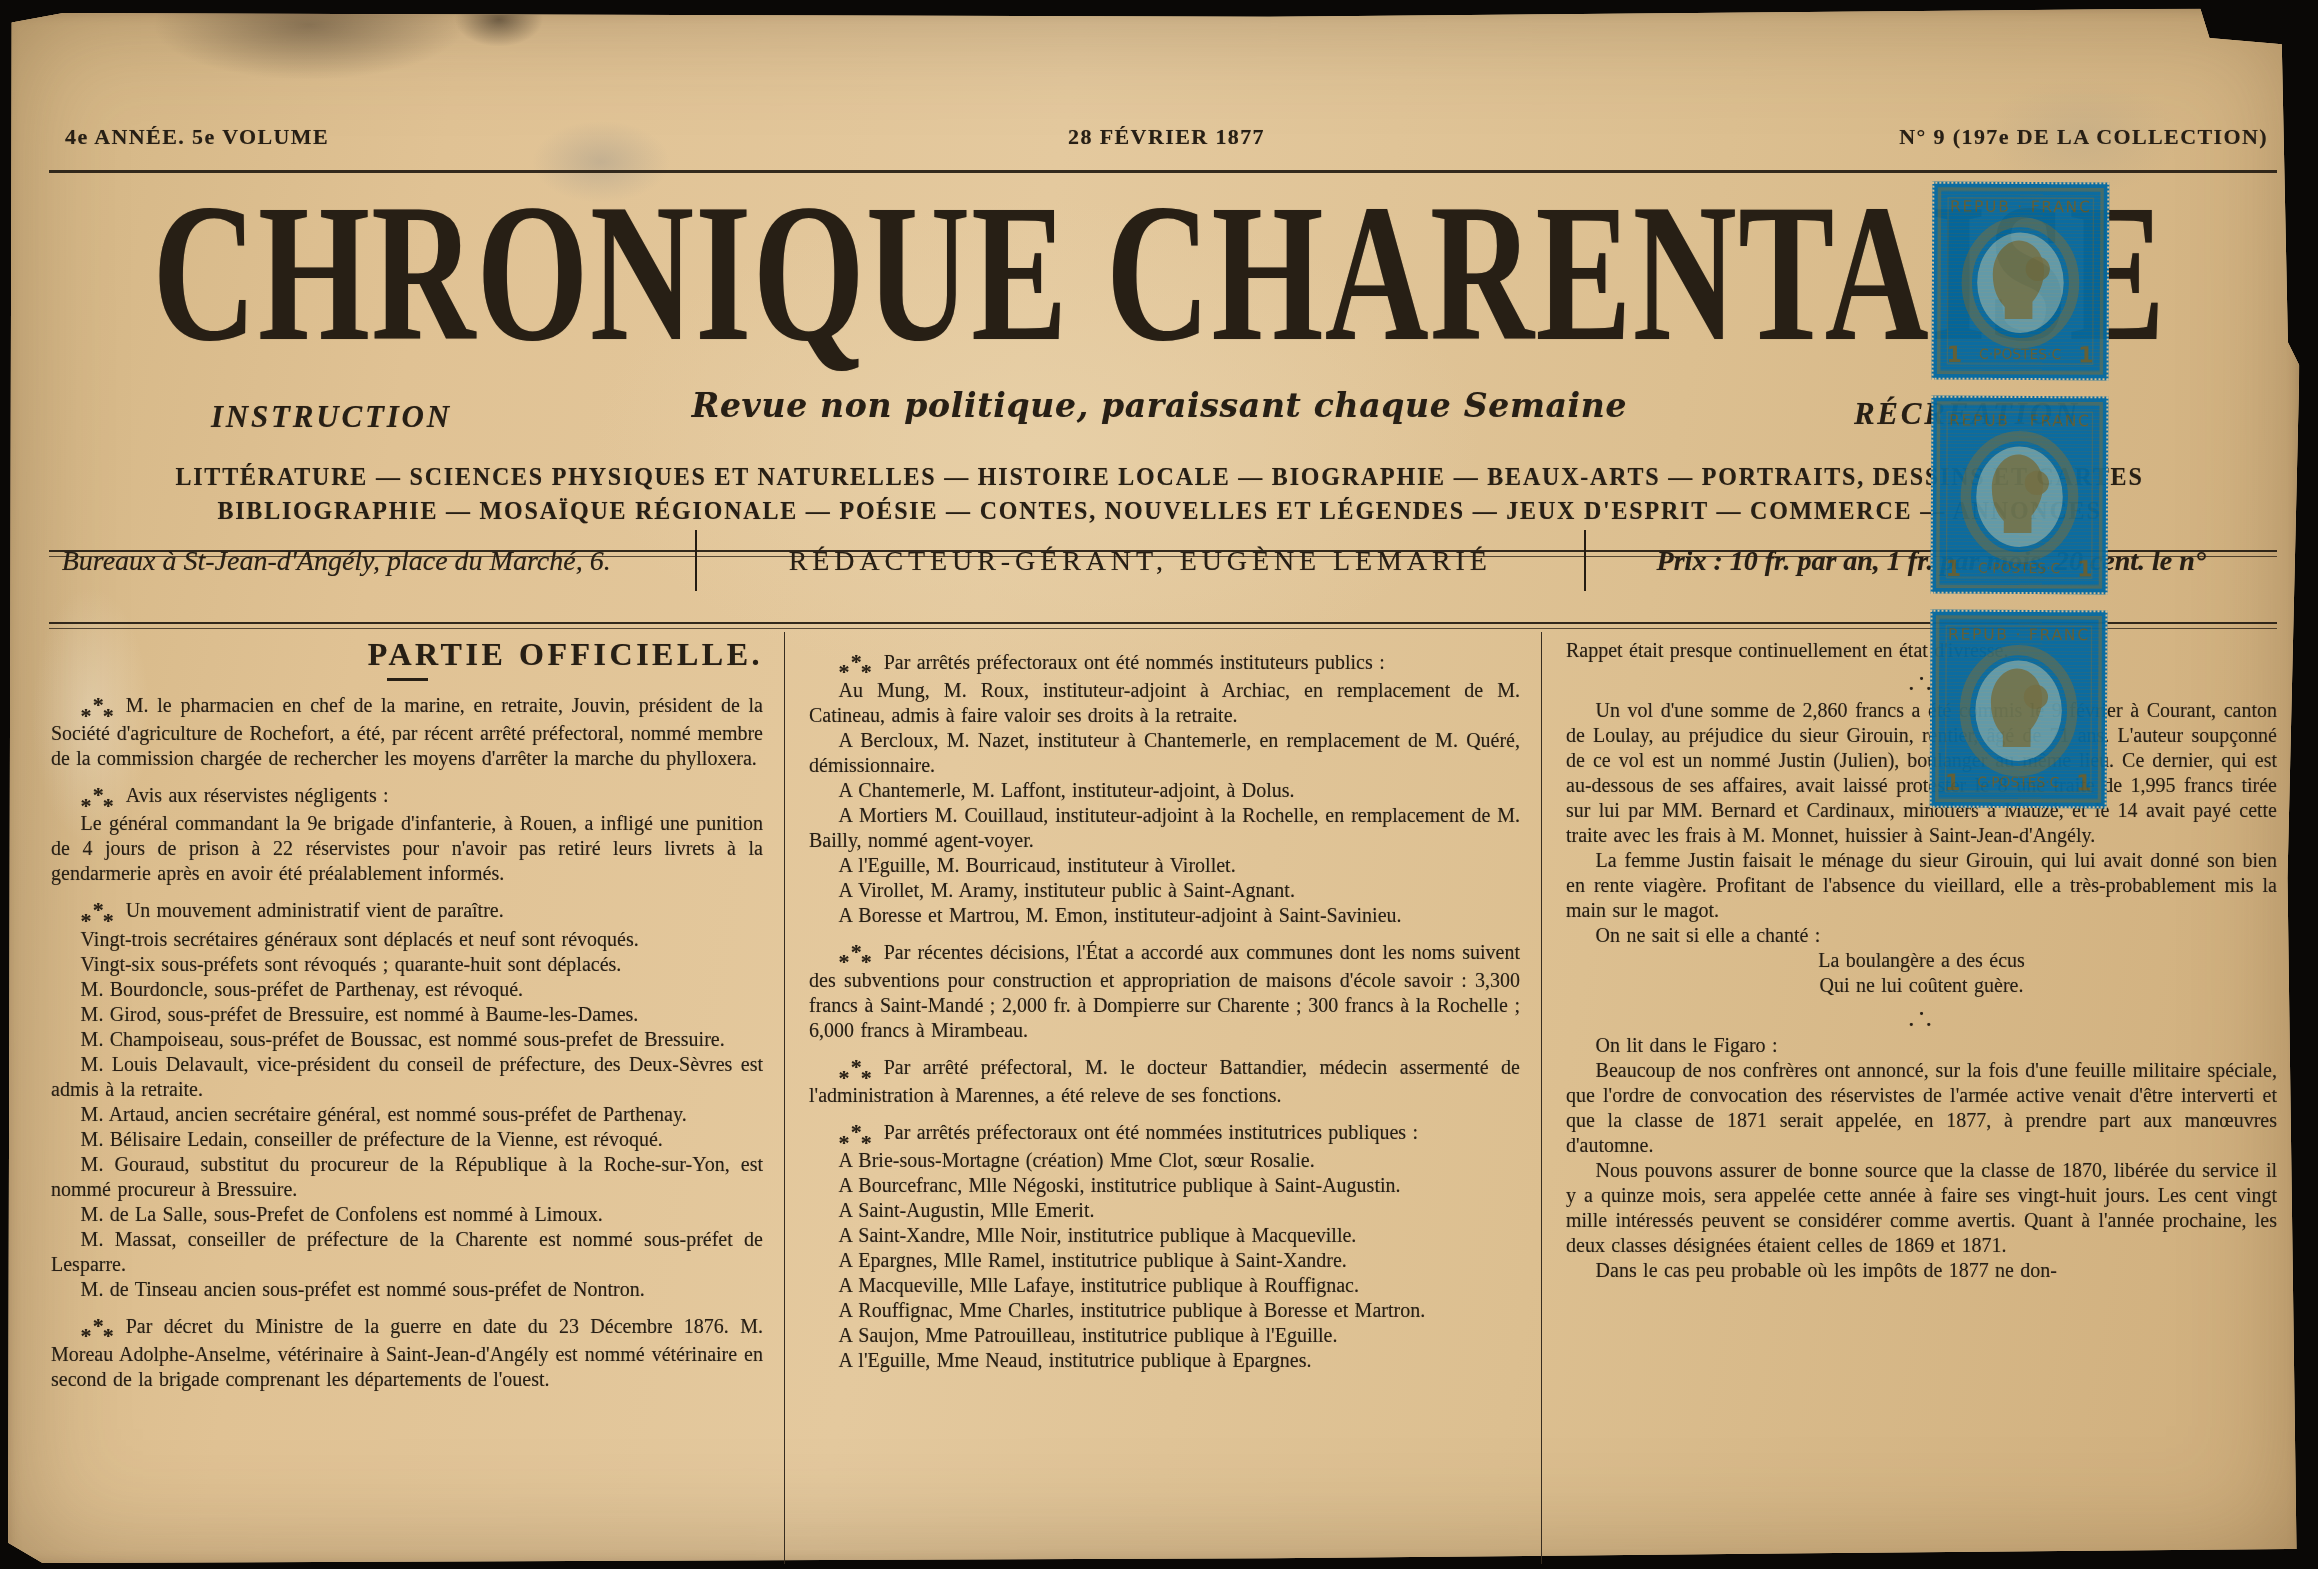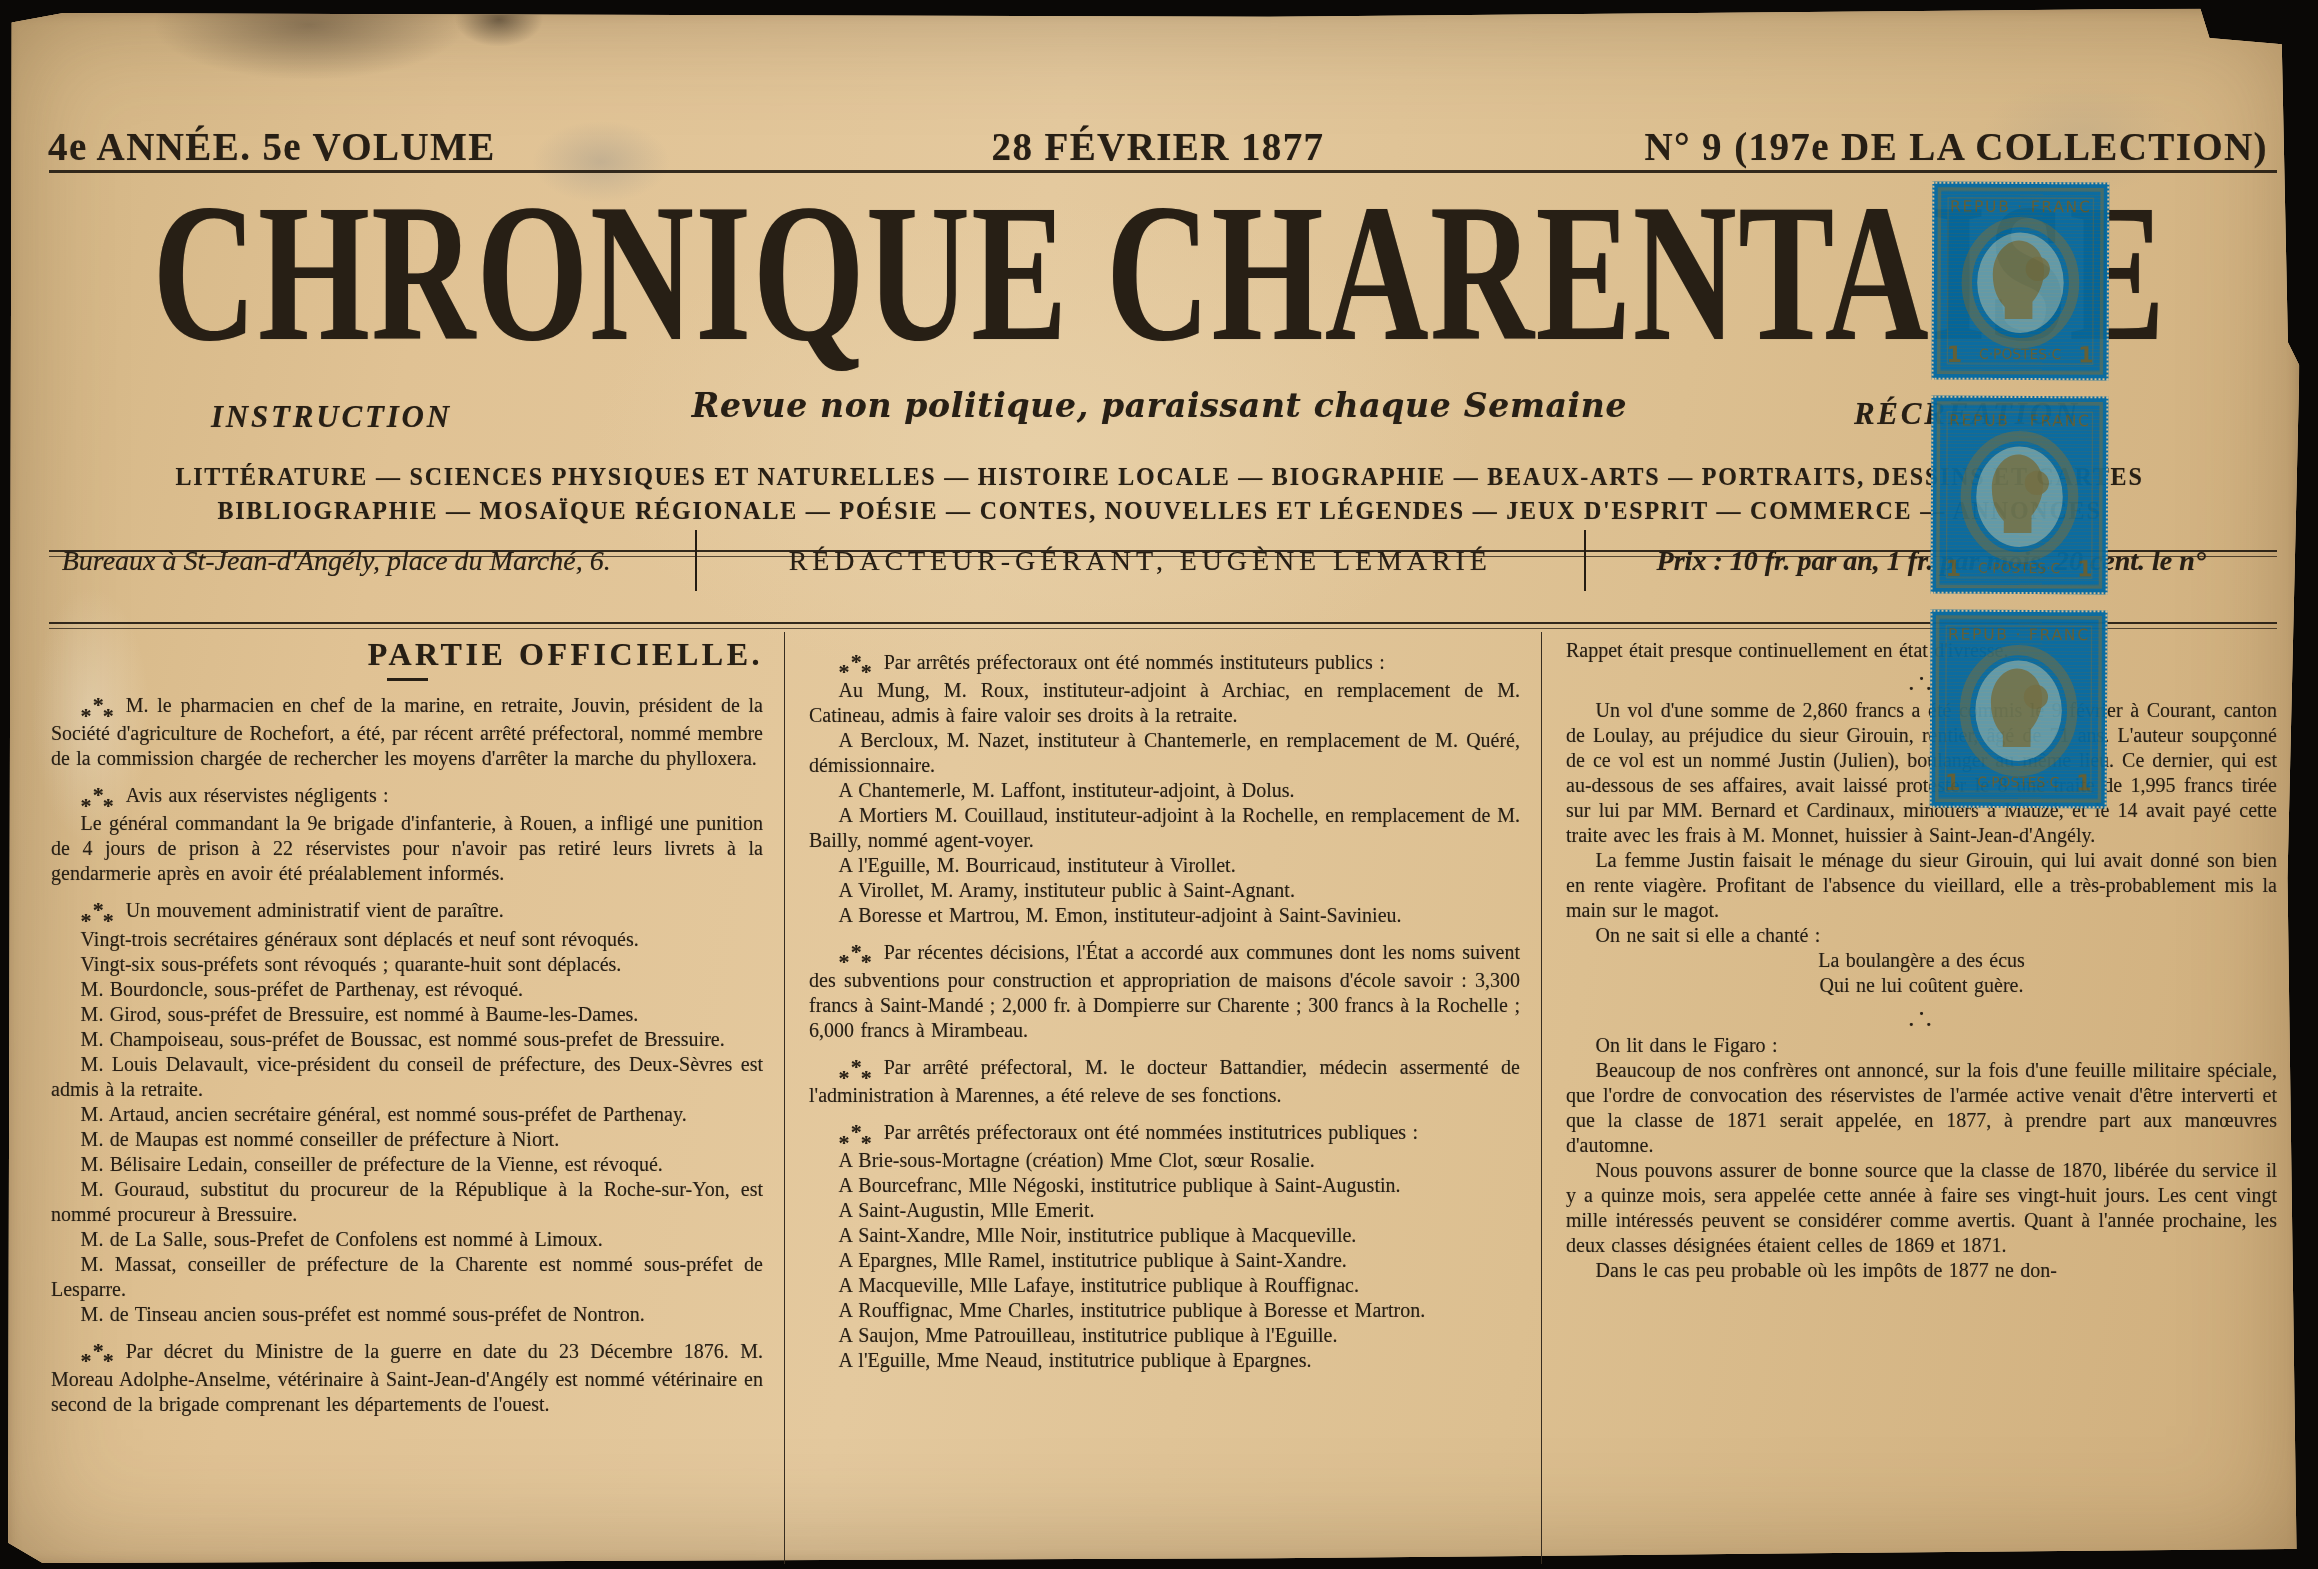--- a/index.html
+++ b/index.html
@@ -20,22 +20,22 @@
     box-shadow:inset 0 0 113px rgba(88,60,28,.38), inset 0 0 12.7px rgba(70,45,20,.25);
     clip-path:polygon(0.25% 0.7%, 2.5% 0.1%, 55% 0.45%, 95.7% 0%, 96.1% 1.9%, 99.25% 2.3%, 99.5% 21.5%, 100% 23%, 99.45% 56%, 99.8% 99.2%, 55% 99.7%, 1.5% 99.9%, 0 98.6%);
     transform:rotate(-0.08deg);
   }
 
   
   .content{position:absolute;inset:0;z-index:2;color:#27201605;}
   .ink{color:#271f15;text-shadow:0 0 0.7px rgba(45,33,20,.45);}
 
   
-  .topbar{position:absolute;top:124px;left:48px;right:51px;display:flex;justify-content:space-between;
-    font-size:39px;font-weight:bold;letter-spacing:1.4px;text-align:right;}
+  .topbar{position:absolute;top:124px;left:65px;right:51px;display:flex;justify-content:space-between;
+    font-size:22px;font-weight:bold;letter-spacing:1.4px;text-align:right;}
   .topbar .c{position:absolute;left:50%;transform:translateX(-50%);}
   .rule{position:absolute;left:49px;right:42px;border-top:3.5px solid #241c12;opacity:.92;}
   .rule.r1{top:170px;}
   .rule.dbl::after{content:"";display:block;border-top:1.4px solid #241c12;margin-top:3.5px;opacity:.8;}
   .rule.r2{top:550px;border-top-width:2.8px;}
   .rule.r3{top:622px;border-top-width:2.8px;}
 
   
   .masthead{position:absolute;top:173px;left:0;right:0;text-align:center;}
   .masthead h1{margin:0;font-size:150px;line-height:1;font-weight:bold;letter-spacing:1.4px;
@@ -134,21 +134,20 @@
         <p class="lead"><span class="ast"><span class="r1"></span><span class="r2"></span></span><span>Avis aux réservistes négligents :</span></p>
         <p>Le général commandant la 9e brigade d'infanterie, à Rouen, a infligé une punition de 4 jours de prison à 22 réservistes pour n'avoir pas retiré leurs livrets à la gendarmerie après en avoir été préalablement informés.</p>
         <p class="lead"><span class="ast"><span class="r1"></span><span class="r2"></span></span><span>Un mouvement administratif vient de paraître.</span></p>
         <p>Vingt-trois secrétaires généraux sont déplacés et neuf sont révoqués.</p>
         <p>Vingt-six sous-préfets sont révoqués ; quarante-huit sont déplacés.</p>
         <p>M. Bourdoncle, sous-préfet de Parthenay, est révoqué.</p>
         <p>M. Girod, sous-préfet de Bressuire, est nommé à Baume-les-Dames.</p>
         <p>M. Champoiseau, sous-préfet de Boussac, est nommé sous-prefet de Bressuire.</p>
         <p>M. Louis Delavault, vice-président du conseil de préfecture, des Deux-Sèvres est admis à la retraite.</p>
         <p>M. Artaud, ancien secrétaire général, est nommé sous-préfet de Parthenay.</p>
-        <p>M. de Maupas est nommé conseiller de préfecture à Niort.</p>
         <p>M. Bélisaire Ledain, conseiller de préfecture de la Vienne, est révoqué.</p>
         <p>M. Gouraud, substitut du procureur de la République à la Roche-sur-Yon, est nommé procureur à Bressuire.</p>
         <p>M. de La Salle, sous-Prefet de Confolens est nommé à Limoux.</p>
         <p>M. Massat, conseiller de préfecture de la Charente est nommé sous-préfet de Lesparre.</p>
         <p>M. de Tinseau ancien sous-préfet est nommé sous-préfet de Nontron.</p>
         <p class="lead"><span class="ast"><span class="r1"></span><span class="r2"></span></span><span>Par décret du Ministre de la guerre en date du 23 Décembre 1876. M. Moreau Adolphe-Anselme, vétérinaire à Saint-Jean-d'Angély est nommé vétérinaire en second de la brigade comprenant les départements de l'ouest.</span></p>
       </div>
       <div class="col">
         <p class="lead"><span class="ast"><span class="r1"></span><span class="r2"></span></span><span>Par arrêtés préfectoraux ont été nommés instituteurs publics :</span></p>
         <p>Au Mung, M. Roux, instituteur-adjoint à Archiac, en remplacement de M. Catineau, admis à faire valoir ses droits à la retraite.</p>

